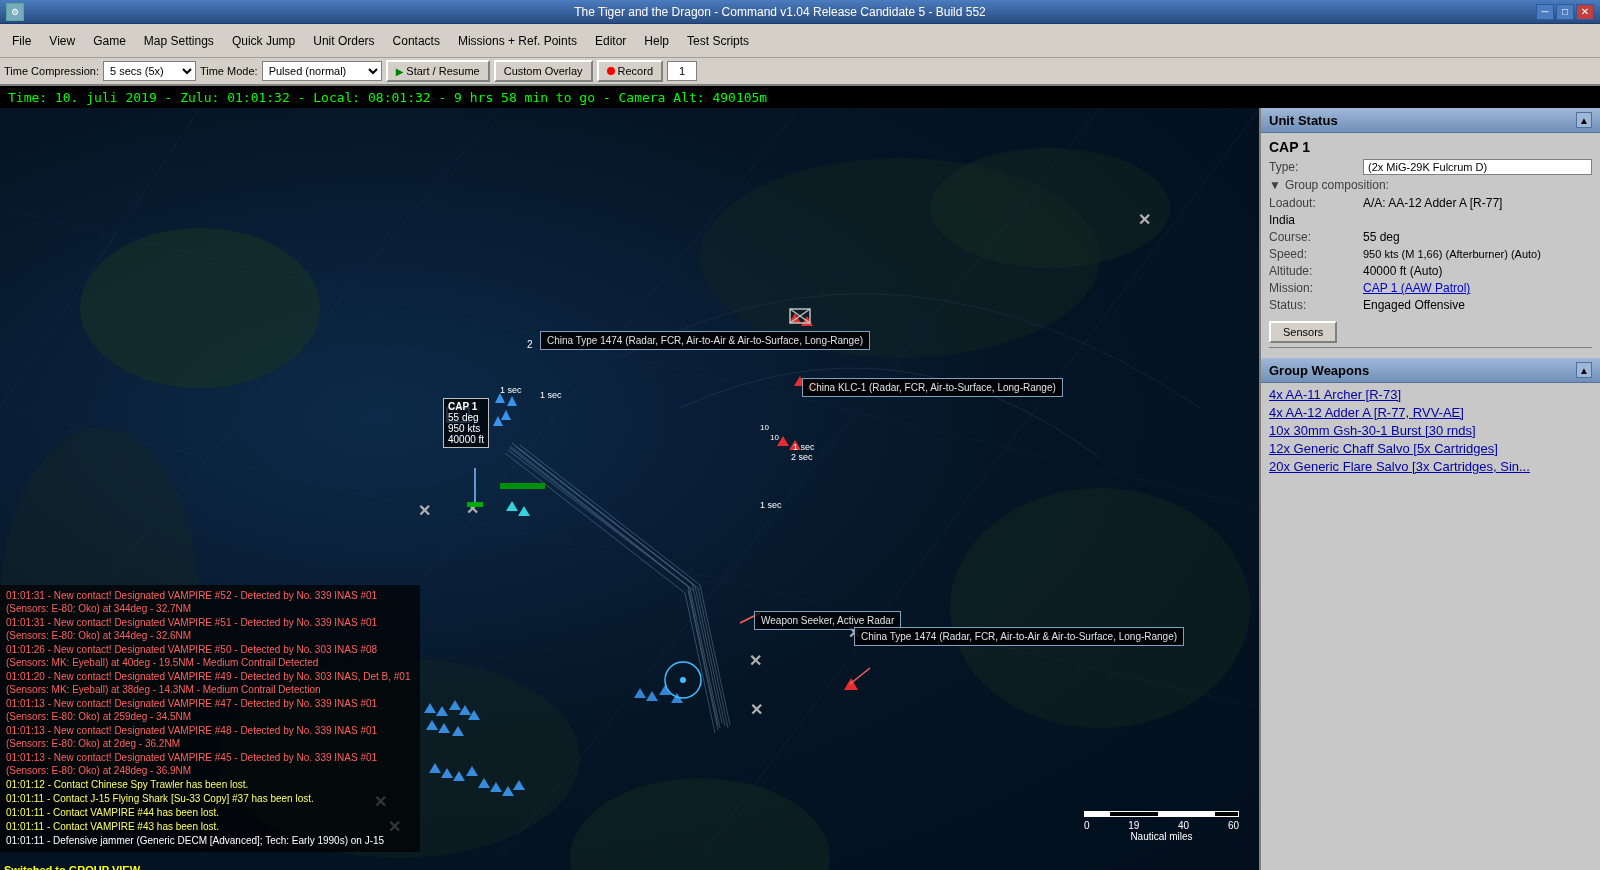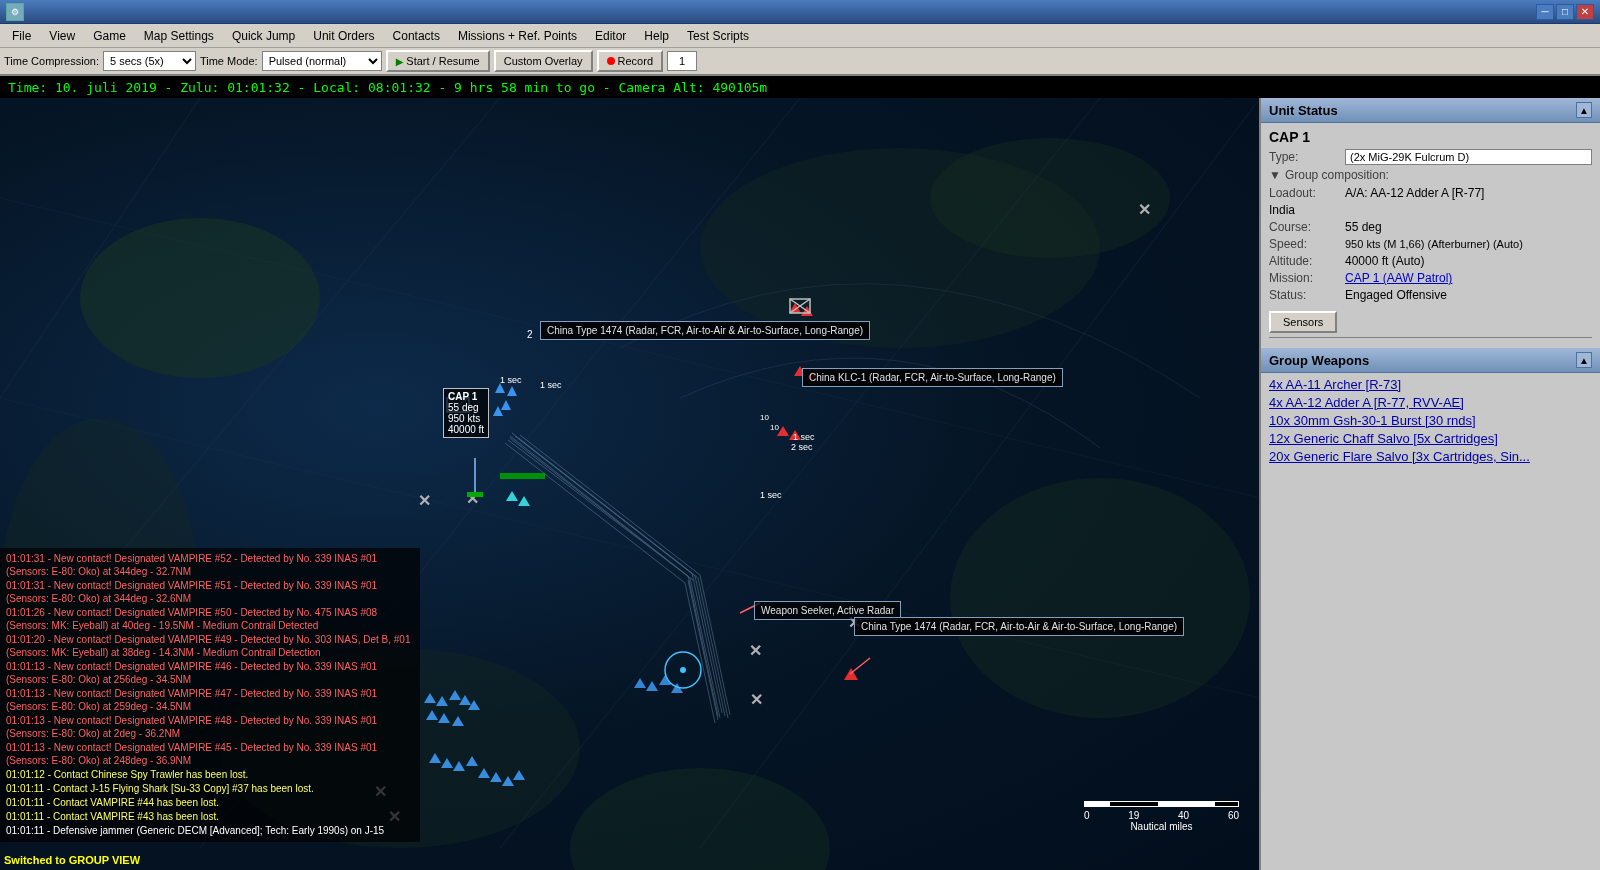--- a/index.html
+++ b/index.html
@@ -54,21 +54,21 @@
       border: 1px solid #5a9;
       font-size: 9px;
       display: flex;
       align-items: center;
       justify-content: center;
     }
 
     
     #menubar {
       background: #d4d0c8;
-      height: 24px;
+      height: 34px;
       display: flex;
       align-items: center;
       padding: 0 4px;
       gap: 2px;
       color: #000;
       border-bottom: 1px solid #a0a0a0;
     }
     .menu-item {
       padding: 2px 8px;
       font-size: 12px;
@@ -293,21 +293,21 @@
     }
     .unit-name {
       font-size: 14px;
       font-weight: bold;
       margin-bottom: 4px;
     }
     .field-row {
       display: flex;
       align-items: center;
       margin-bottom: 3px;
-      gap: 6px;
+      gap: 24px;
     }
     .field-label {
       color: #404040;
       min-width: 70px;
     }
     .field-value {
       color: #000;
     }
     .type-dropdown {
       background: #fff;
@@ -370,20 +370,21 @@
       inset: 0;
       width: 100%;
       height: 100%;
     }
   </style>
 </head>
 <body>
 
 <div id="titlebar">
   <div class="app-icon">⚙</div>
+  <div class="title-text">The Tiger and the Dragon - Command v1.04 Release Candidate 5 - Build 552</div>
   <div class="win-controls">
     <div class="win-btn">─</div>
     <div class="win-btn">□</div>
     <div class="win-btn close">✕</div>
   </div>
 </div>
 
 <div id="menubar">
 <div class="menu-item">File</div>
     <div class="menu-item">View</div>
@@ -590,23 +591,22 @@
     <div class="cap1-label">
       <div style="font-weight:bold;">CAP 1</div>
       <div>55 deg</div>
       <div>950 kts</div>
       <div>40000 ft</div>
     </div>
 
     <div id="log-panel">
     <div class="log-entry red">01:01:31 - New contact! Designated VAMPIRE #52 - Detected by No. 339 INAS #01 (Sensors: E-80: Oko) at 344deg - 32.7NM</div>
         <div class="log-entry red">01:01:31 - New contact! Designated VAMPIRE #51 - Detected by No. 339 INAS #01 (Sensors: E-80: Oko) at 344deg - 32.6NM</div>
-        <div class="log-entry red">01:01:26 - New contact! Designated VAMPIRE #50 - Detected by No. 475 INAS #08 (Sensors: MK: Eyeball) at 40deg - 19.5NM - Medium Contrail Detected</div>
+        <div class="log-entry red">01:01:26 - New contact! Designated VAMPIRE #50 - Detected by No. 303 INAS #08 (Sensors: MK: Eyeball) at 40deg - 19.5NM - Medium Contrail Detected</div>
         <div class="log-entry red">01:01:20 - New contact! Designated VAMPIRE #49 - Detected by No. 303 INAS, Det B, #01 (Sensors: MK: Eyeball) at 38deg - 14.3NM - Medium Contrail Detection</div>
-        <div class="log-entry red">01:01:13 - New contact! Designated VAMPIRE #46 - Detected by No. 339 INAS #01 (Sensors: E-80: Oko) at 256deg - 34.5NM</div>
         <div class="log-entry red">01:01:13 - New contact! Designated VAMPIRE #47 - Detected by No. 339 INAS #01 (Sensors: E-80: Oko) at 259deg - 34.5NM</div>
         <div class="log-entry red">01:01:13 - New contact! Designated VAMPIRE #48 - Detected by No. 339 INAS #01 (Sensors: E-80: Oko) at 2deg - 36.2NM</div>
         <div class="log-entry red">01:01:13 - New contact! Designated VAMPIRE #45 - Detected by No. 339 INAS #01 (Sensors: E-80: Oko) at 248deg - 36.9NM</div>
         <div class="log-entry yellow">01:01:12 - Contact Chinese Spy Trawler has been lost.</div>
         <div class="log-entry yellow">01:01:11 - Contact J-15 Flying Shark [Su-33 Copy] #37 has been lost.</div>
         <div class="log-entry yellow">01:01:11 - Contact VAMPIRE #44 has been lost.</div>
         <div class="log-entry yellow">01:01:11 - Contact VAMPIRE #43 has been lost.</div>
         <div class="log-entry white">01:01:11 - Defensive jammer (Generic DECM [Advanced]; Tech: Early 1990s) on J-15</div>
       </div>
 

